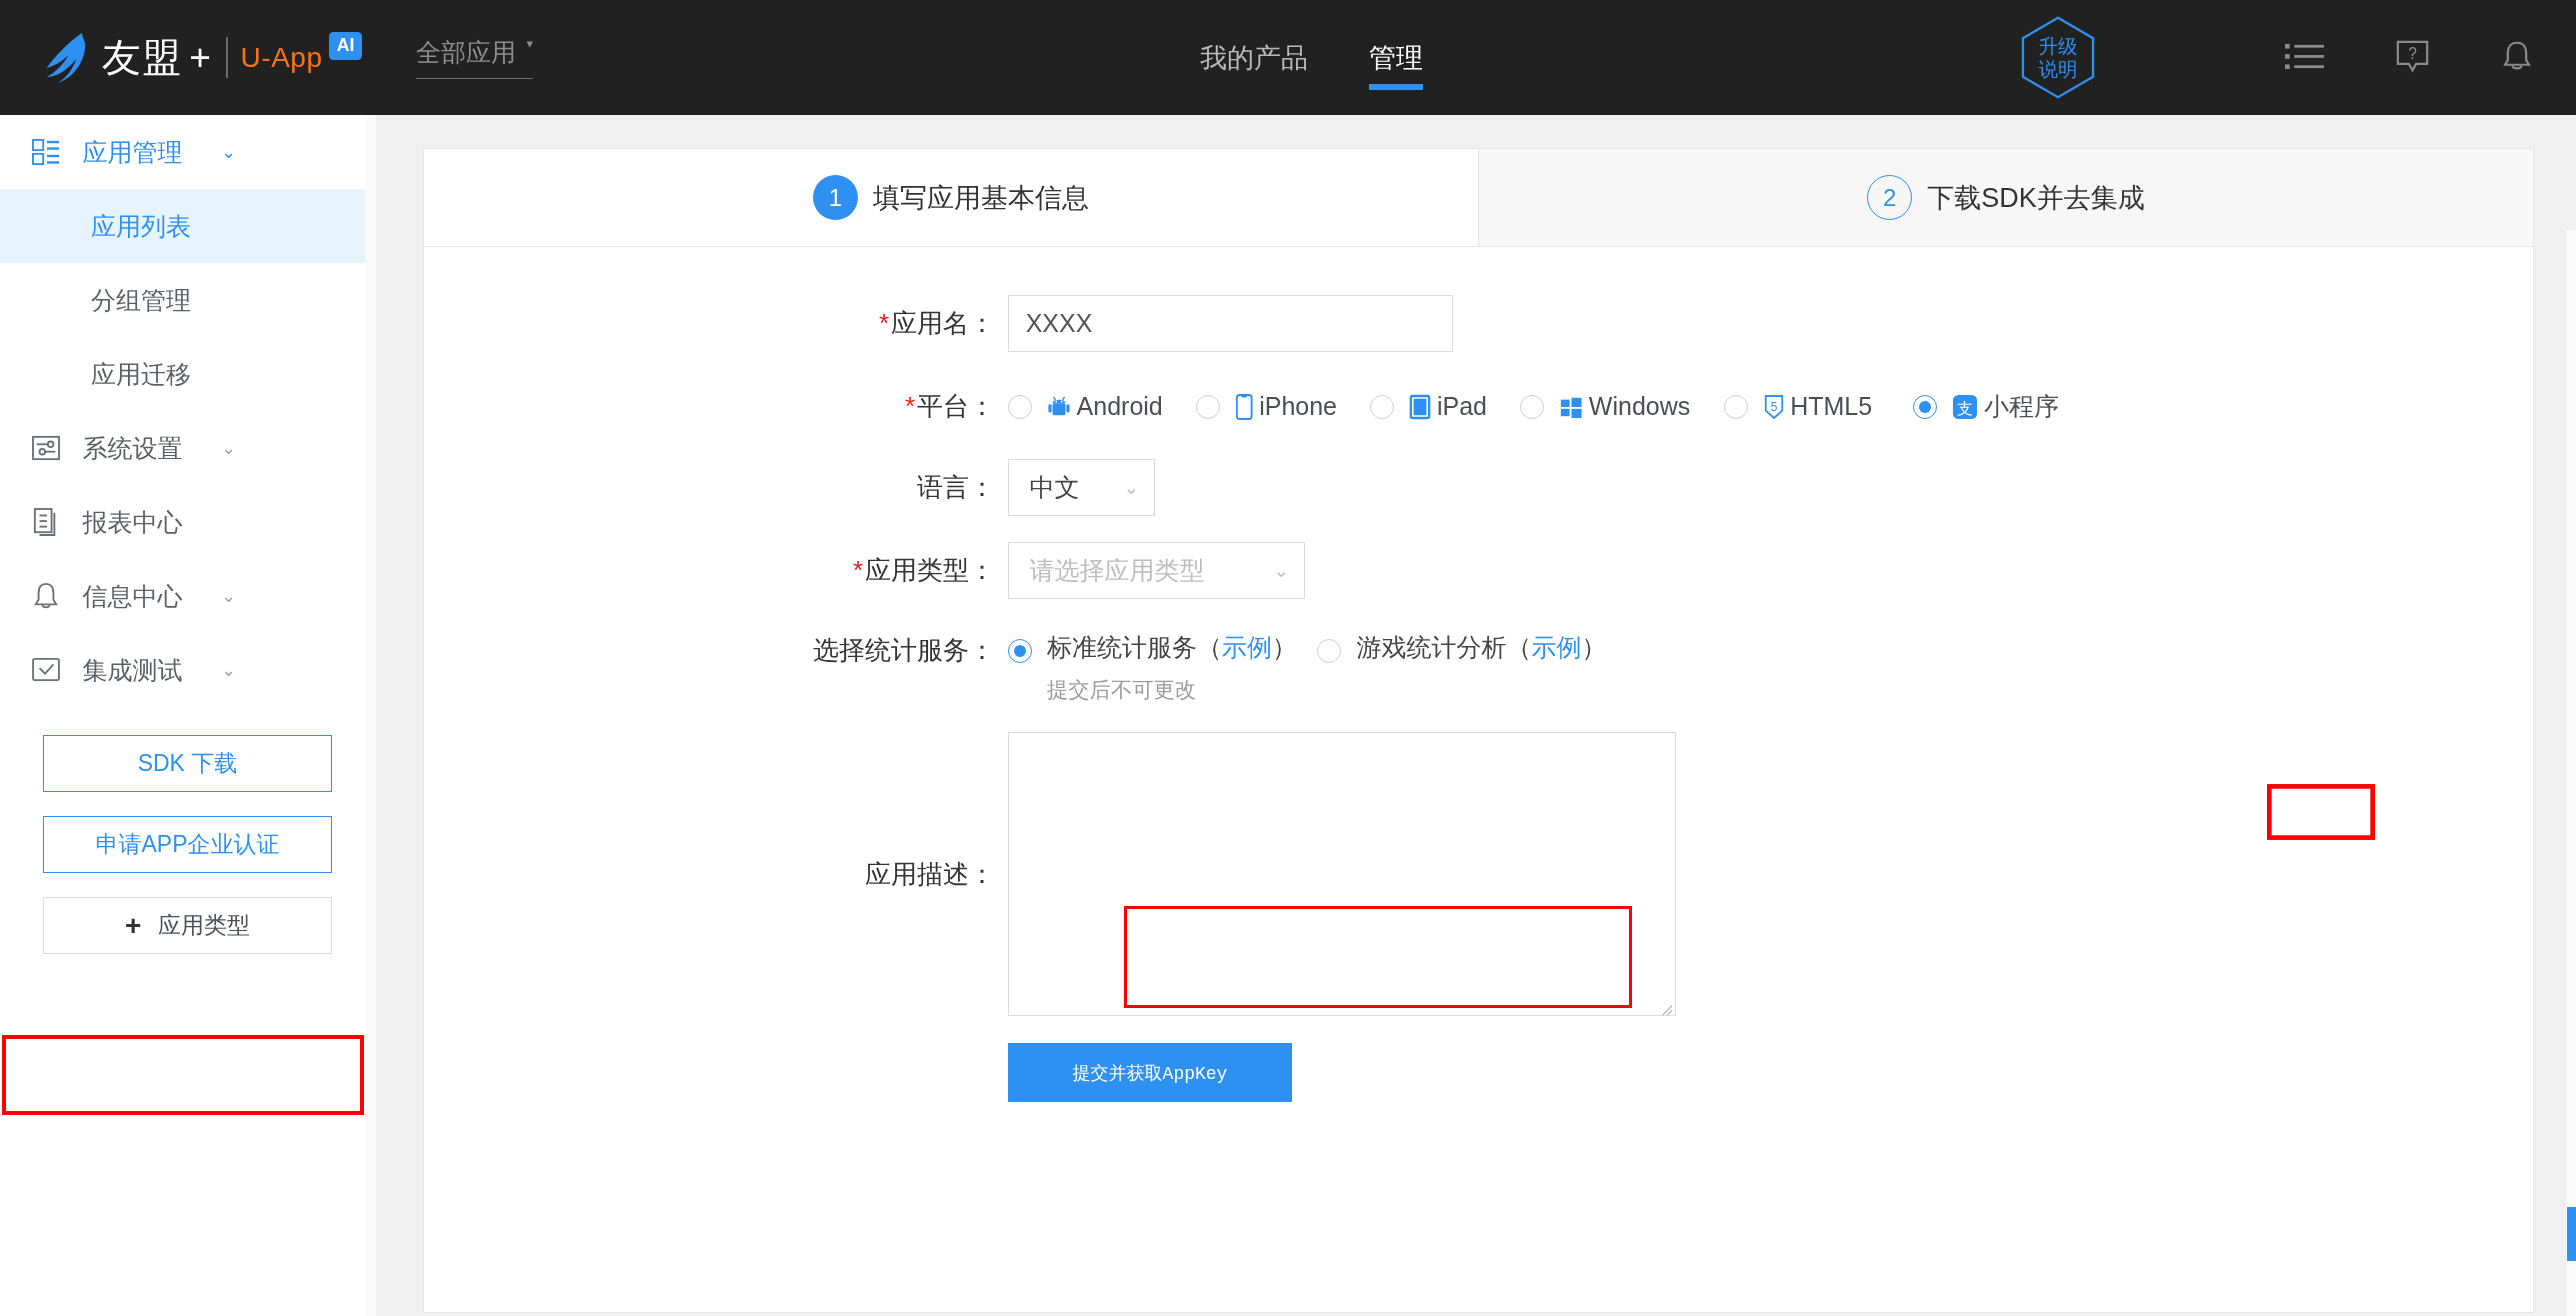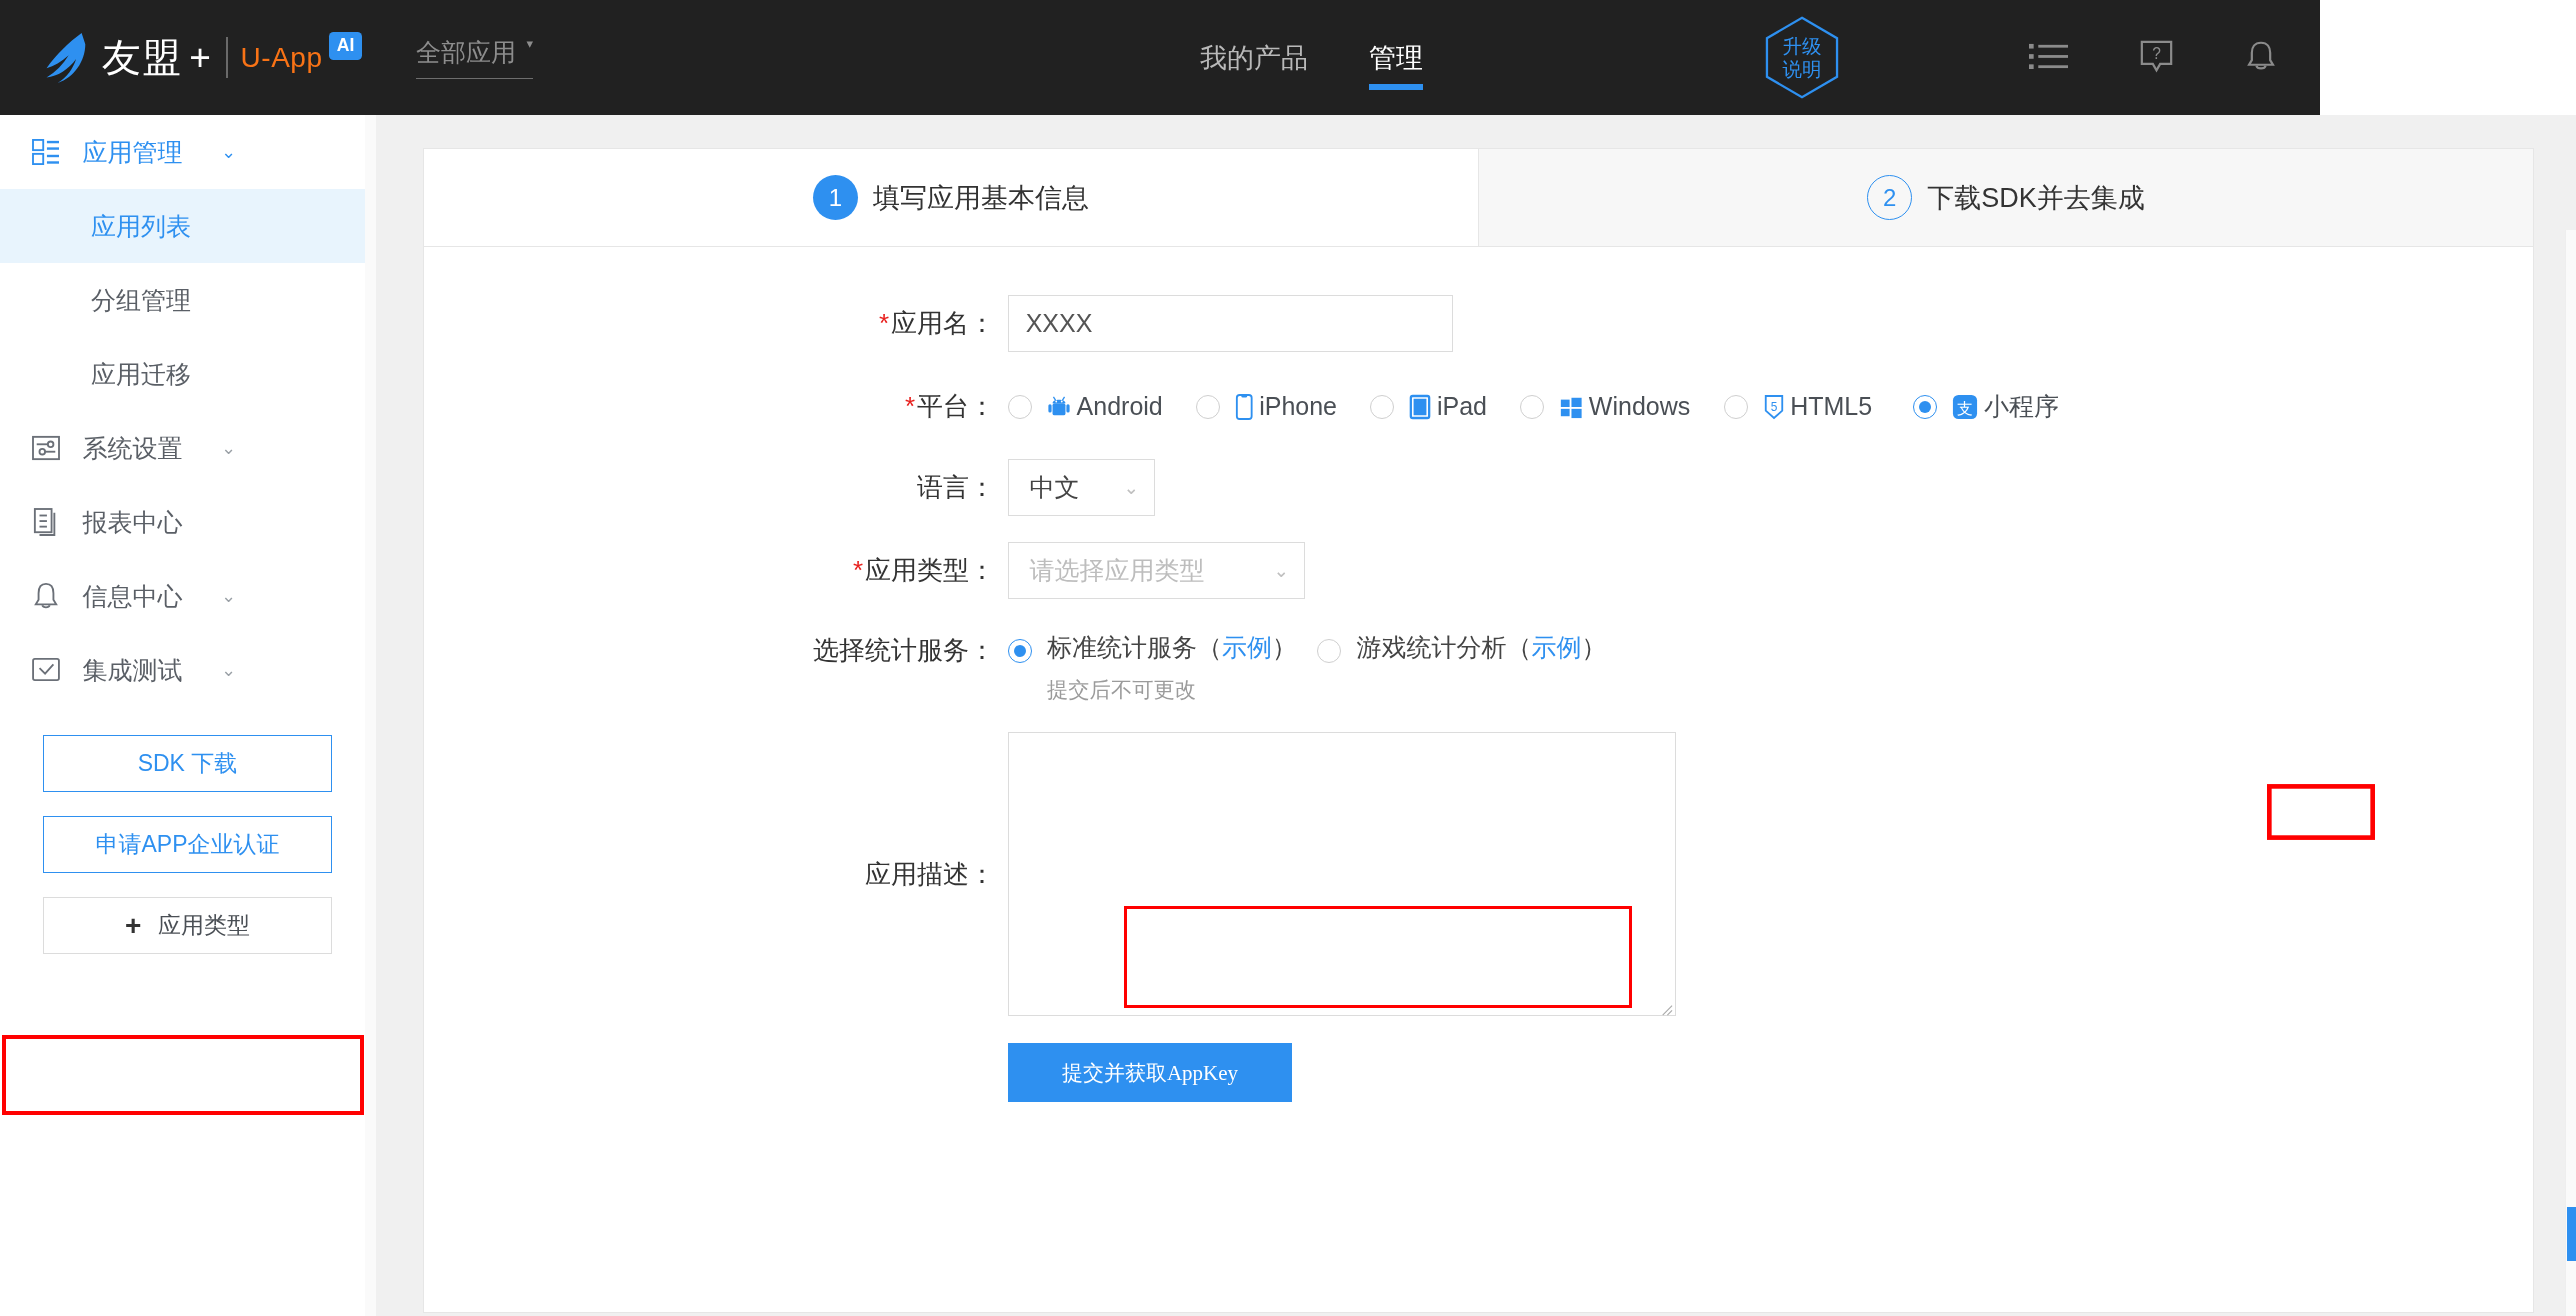--- a/index.html
+++ b/index.html
@@ -6,21 +6,21 @@
   html, body {
     width: 2576px; height: 1317px;
     background: #fff;
     font-family: "Liberation Sans", "DejaVu Sans", sans-serif;
     overflow: hidden;
   }
 
   
   .header {
     position: absolute; top: 0; left: 0;
-    width: 2320px; height: 115px;
+    width: 2576px; height: 115px;
     background: #212121;
     display: flex; align-items: center;
   }
   .logo-wrap { display:flex; align-items:center; margin-left: 41px; }
   .bird { width: 48px; height: 54px; margin-right: 13px; }
   .brand-cn { color:#fff; font-size: 39px; letter-spacing:0.9px; font-weight:400; }
   .brand-plus { color:#fff; font-size: 37px; margin: 0 9.3px 0 7.4px; }
   .brand-div { width:1.9px; height:41px; background:#6a6a6a; margin:0 13px 0 5.6px; }
   .brand-uapp { color:#f97316; font-size: 28px; font-weight:400; letter-spacing:0.5px;}
   .ai-badge {
@@ -163,22 +163,22 @@
   .ta {
     width:668px; height:284px; border:0.9px solid #dcdcdc; background:#fff;
     resize:none; outline:none; font-size:24px; padding:13px 16.7px;
     font-family:"Liberation Sans","DejaVu Sans",sans-serif;
   }
   .ta-wrap { position:relative; width:668px; }
   .ta-grip { position:absolute; right:2.8px; bottom:2.8px; width:15px; height:15px; pointer-events:none; }
 
   .submit {
     margin-top:24px; width:284px; height:59px; background:#2e90f0; color:#fff;
-    border:none; font-size:21px; cursor:pointer;
-    font-family:Liberation Serif, serif;
+    border:none; font-size:18px; cursor:pointer;
+    font-family:Liberation Mono, monospace;
   }
 
   .redbox-stat {
     position:absolute; left:700px; top:757px; width:508px; height:102px;
     border:3.7px solid #ff0000; pointer-events:none;
   }
 
   
   .edge-blue { position:absolute; right:0; top:1207px; width:9.3px; height:54px; background:#2e90f0; }
   .vscroll { position:absolute; right:0; top:115px; width:11px; height:1202px; background:#fafafa; border-left:0.9px solid #eee; }

